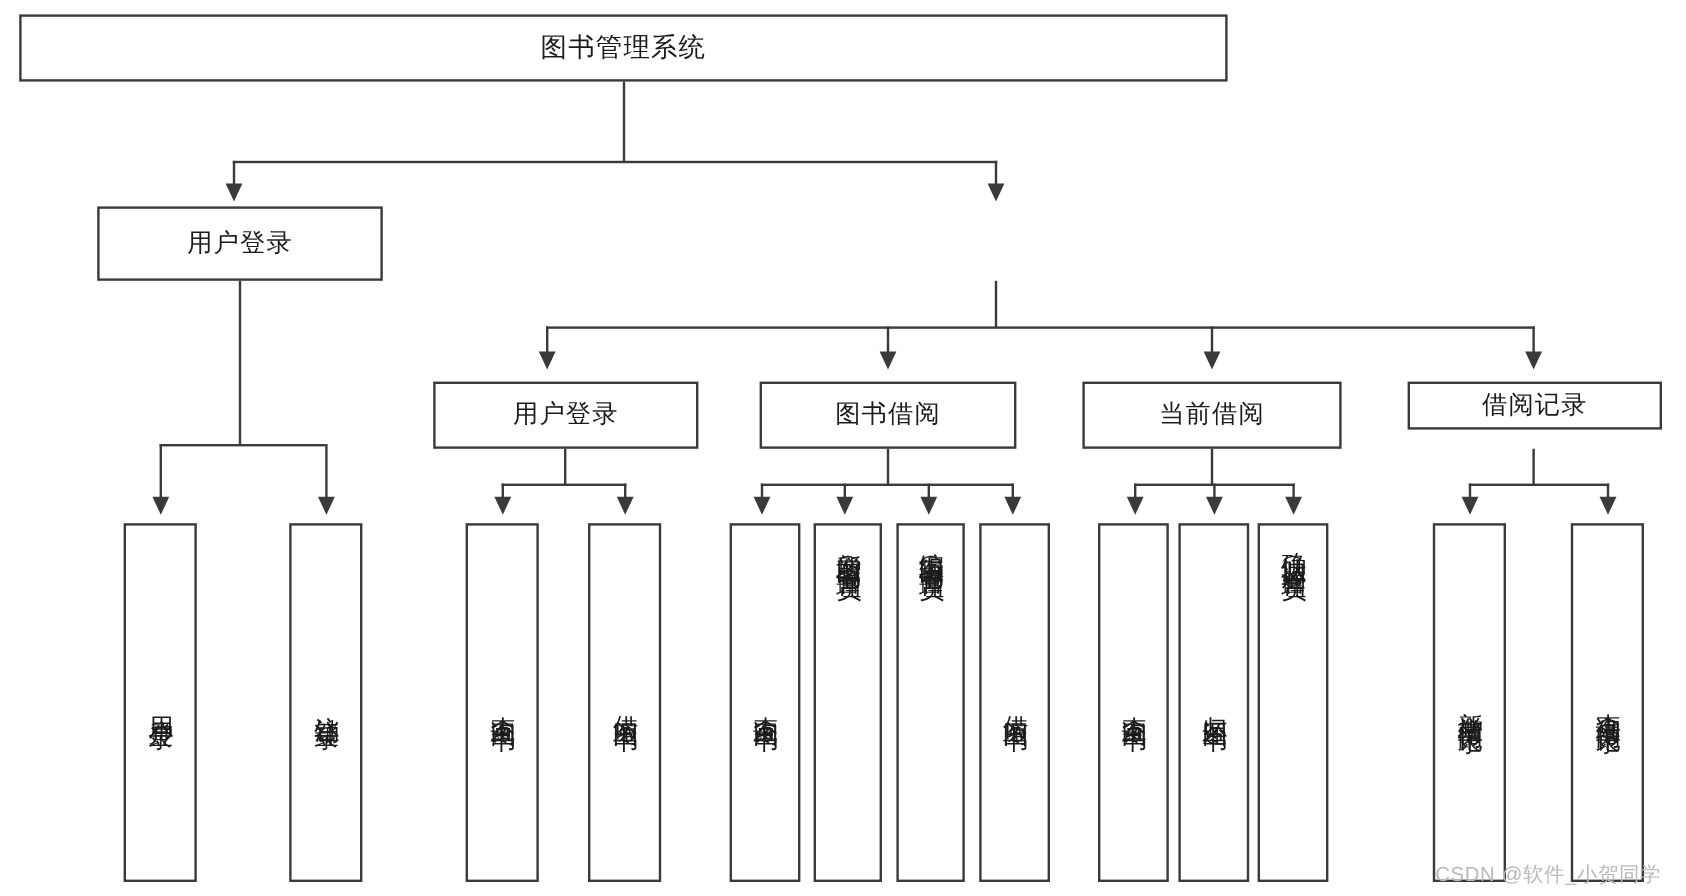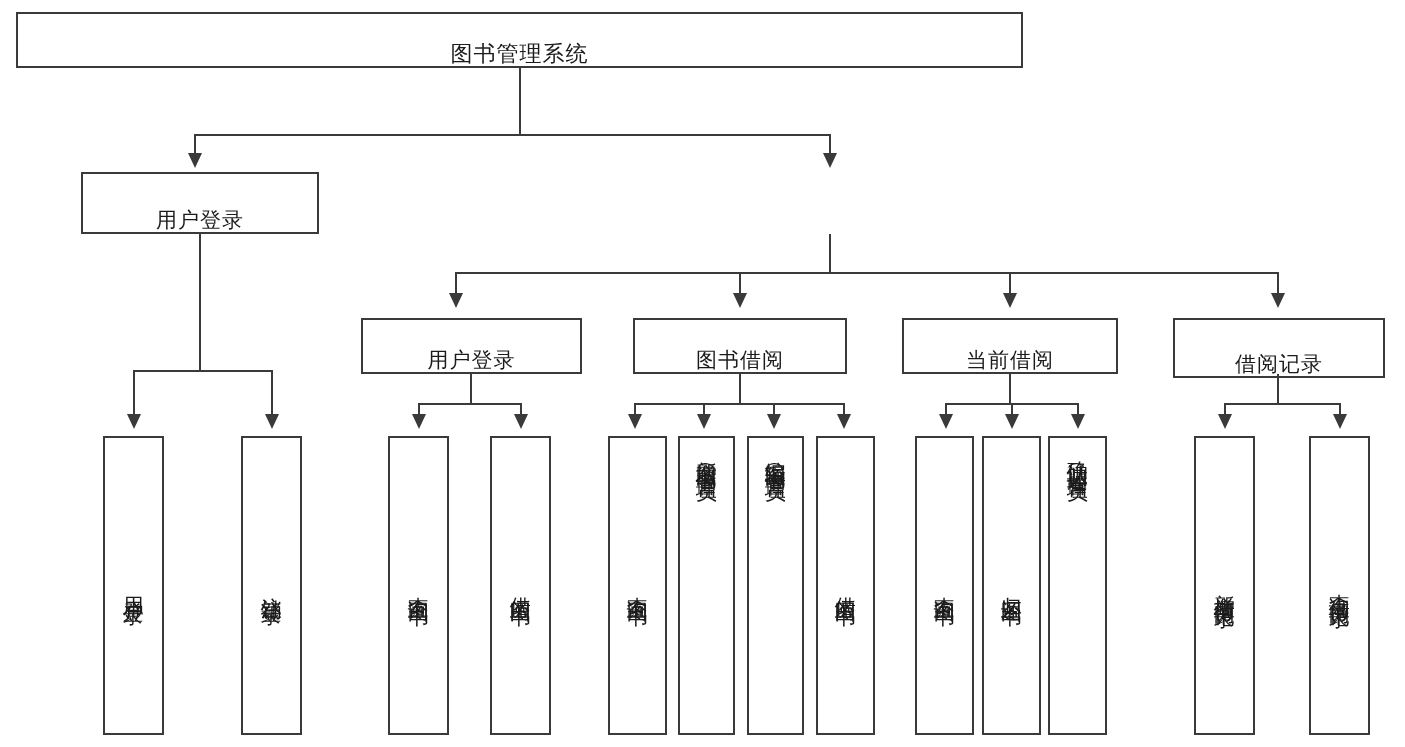--- a/index.html
+++ b/index.html
@@ -15,21 +15,21 @@
     background:#ffffff;
     overflow:hidden;
   }
   
   .node{
     position:absolute;
     box-sizing:border-box;
     background:#ffffff;
     border:2px solid #3a3a3a;
     display:flex;
-    align-items:flex-end;
+    align-items:center;
     justify-content:center;
     text-align:center;
   }
   .node .label{
     font-size:21px;
     line-height:1.15;
     letter-spacing:1px;
     color:#1b1b1b;
     white-space:nowrap;
   }
@@ -124,21 +124,21 @@
   </div>
 
   <div class="node" id="node-current-borrow" style="left:902px;top:318px;width:216px;height:56px;">
     <span class="label">当前借阅</span>
   </div>
 
   <div class="node" id="node-book-borrow" style="left:633px;top:318px;width:214px;height:56px;">
     <span class="label">图书借阅</span>
   </div>
 
-  <div class="node" id="node-borrow-record" style="left:1173px;top:318px;width:212px;height:60px;">
+  <div class="node" id="node-borrow-record" style="left:1173px;top:318px;width:212px;height:40px;">
     <span class="label">借阅记录</span>
   </div>
 
   <div class="vline" style="left:470px;top:374px;height:30px;"></div>
   <div class="hline" style="left:418px;top:403px;width:104px;"></div>
   <div class="vline" style="left:418px;top:403px;height:14px;"></div>
   <div class="vline" style="left:520px;top:403px;height:14px;"></div>
   <div class="arrow" style="left:412px;top:414px;"></div>
   <div class="arrow" style="left:514px;top:414px;"></div>
 
@@ -206,14 +206,15 @@
     <span class="label">确认归还（管理员）</span>
   </div>
 
   <div class="node leaf mid" style="left:1194px;top:436px;width:61px;height:299px;">
     <span class="label">新增借阅记录</span>
   </div>
   <div class="node leaf mid" style="left:1309px;top:436px;width:61px;height:299px;">
     <span class="label">查询借阅记录</span>
   </div>
 
+  <div id="watermark" style="left:1196px;top:717px;">CSDN @软件_小贺同学</div>
 
 </div>
 
 </body></html>

